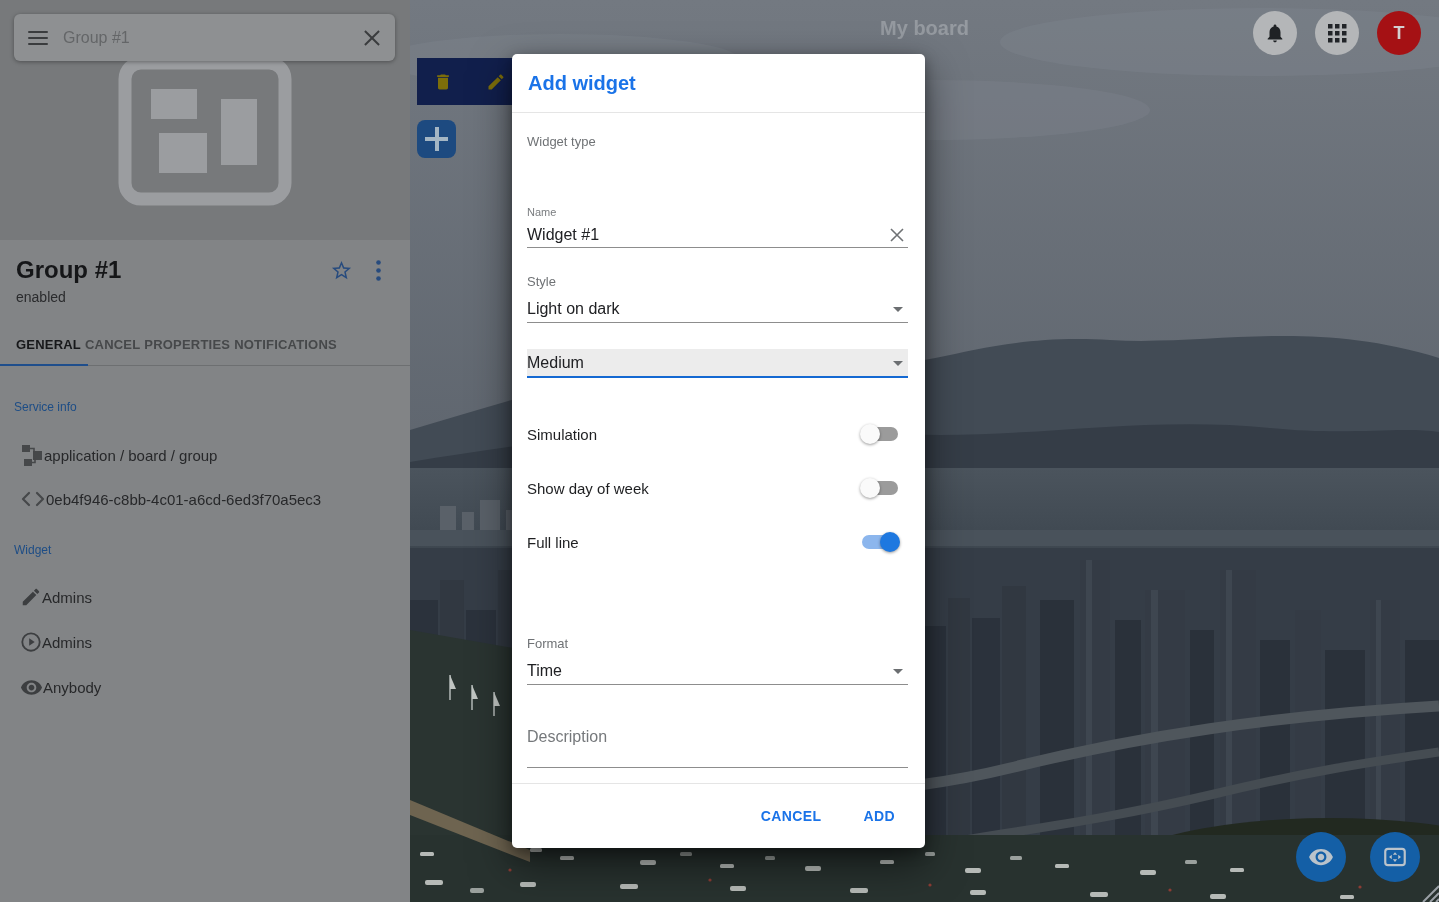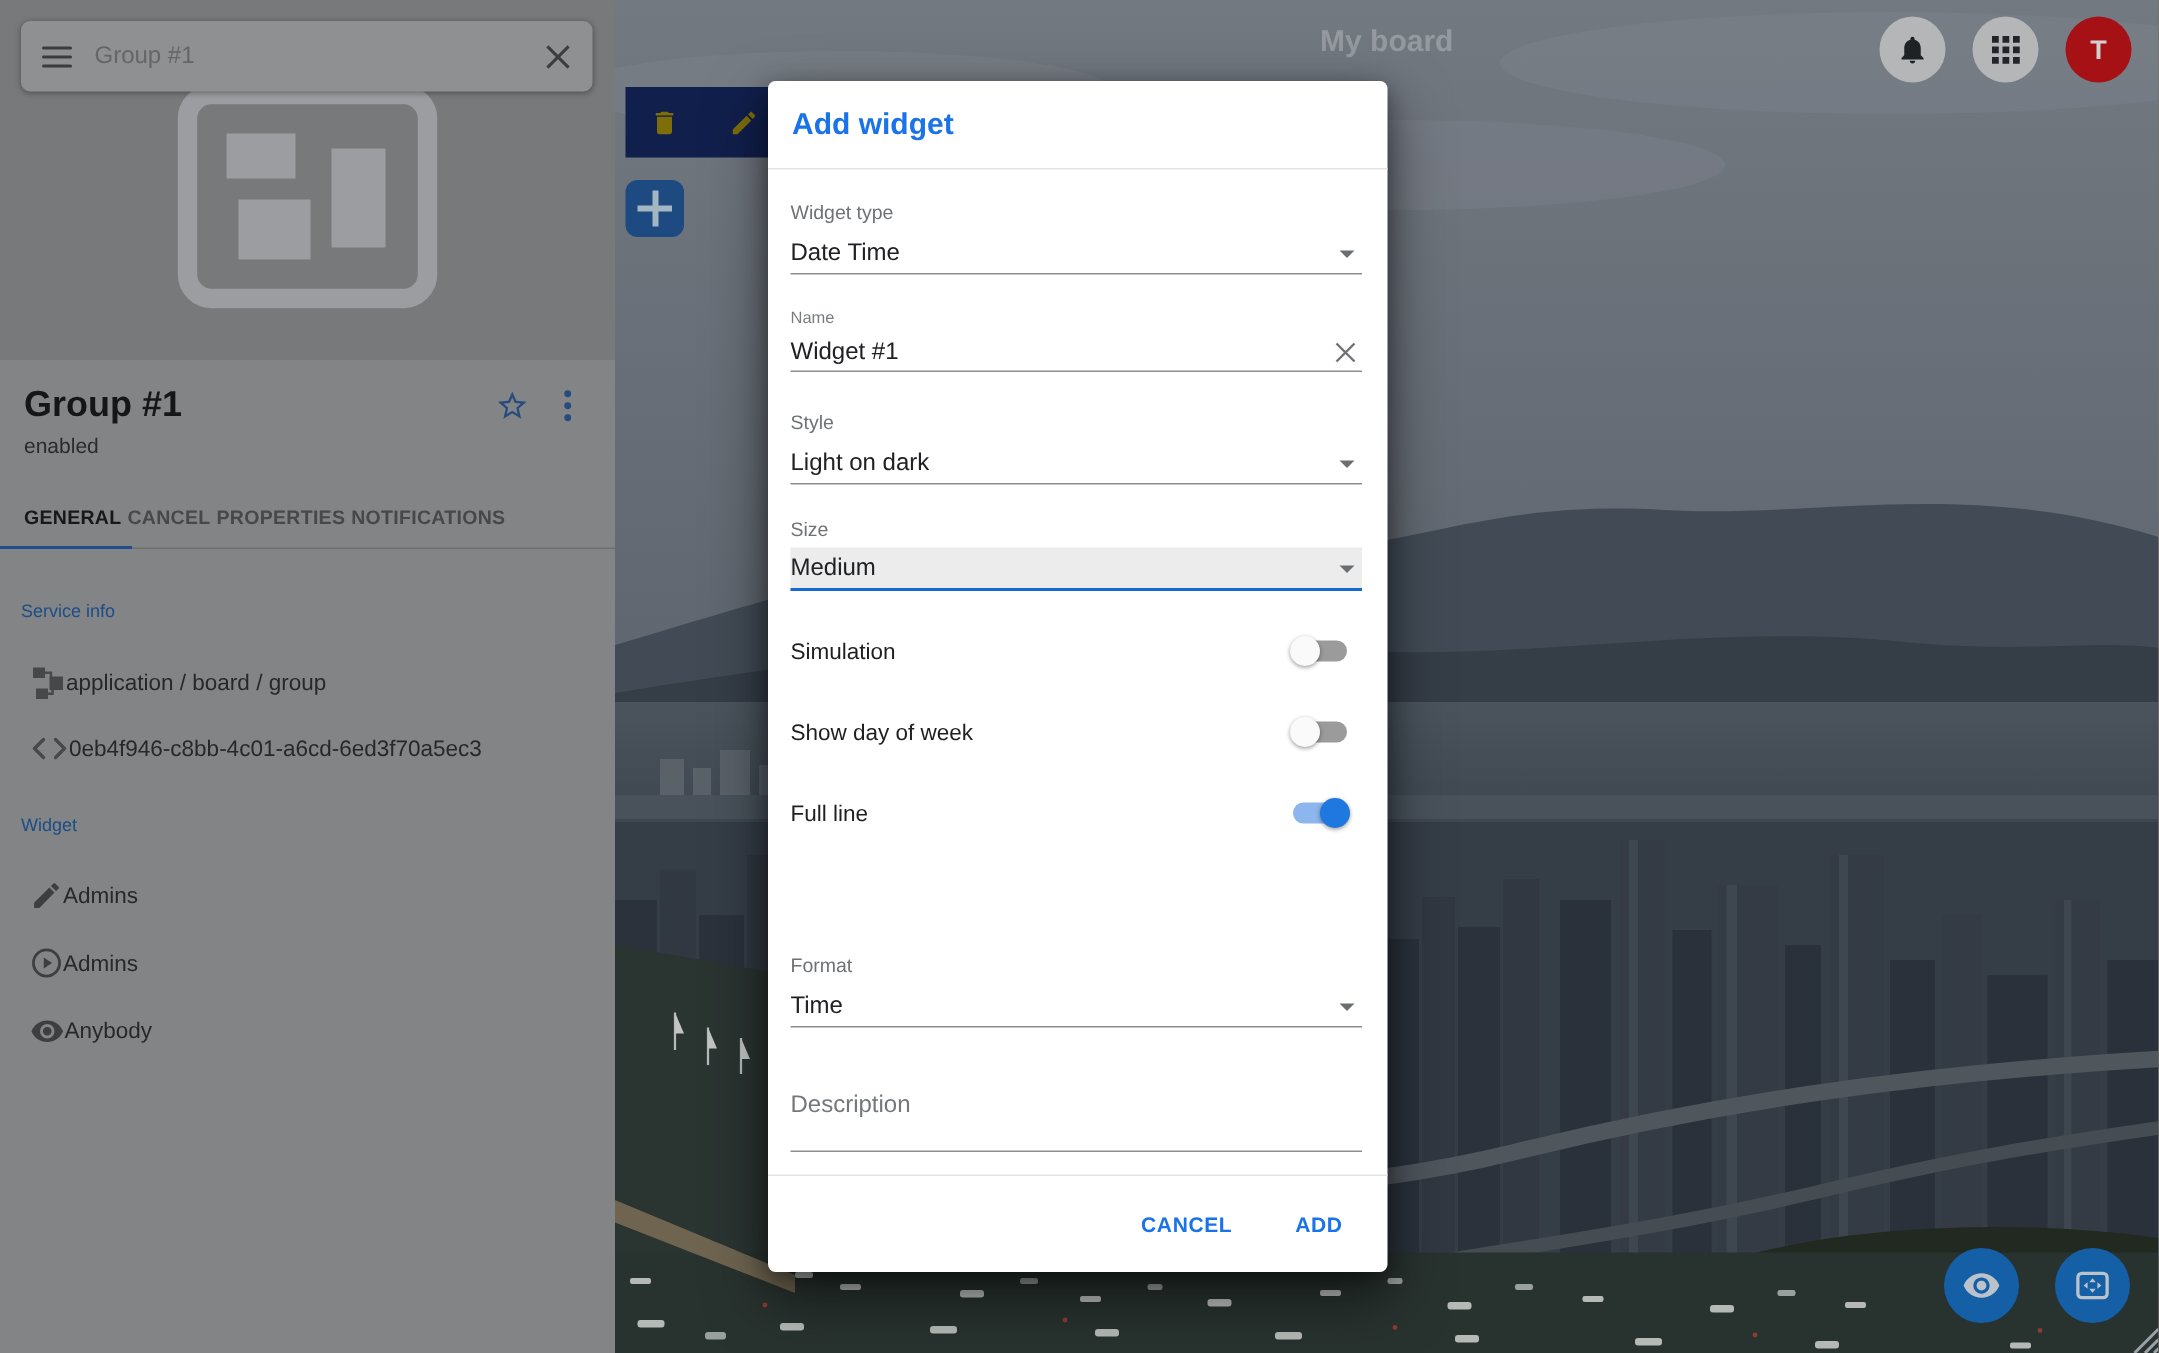--- a/index.html
+++ b/index.html
@@ -396,24 +396,20 @@
     </div>
   </aside>
 
   <div class="dialog">
     <div class="dheader">
       <span class="dtitle">Add widget</span>
     </div>
 
     <div class="field" style="top:80px">
       <div class="flabel">Widget type</div>
-      <div class="vrow">
-        <span class="vtext">Date Time</span>
-        <span class="arrow"></span>
-      </div>
     </div>
 
     <div class="field" style="top:152px">
       <div class="flabel small">Name</div>
       <div class="vrow" style="margin-top:3px;height:26px">
         <span class="vtext">Widget #1</span>
         <svg class="clear-x" width="18" height="18" viewBox="0 0 18 18">
           <path d="M3 3 L15 15 M15 3 L3 15" stroke="#6f7275" stroke-width="1.6"></path>
         </svg>
       </div>
@@ -421,21 +417,20 @@
 
     <div class="field" style="top:220px">
       <div class="flabel">Style</div>
       <div class="vrow">
         <span class="vtext">Light on dark</span>
         <span class="arrow"></span>
       </div>
     </div>
 
     <div class="field" style="top:291px">
-      <div class="flabel">Size</div>
       <div class="vrow focused">
         <span class="vtext">Medium</span>
         <span class="arrow"></span>
       </div>
     </div>
 
     <div class="trows">
       <div class="trow">
         <span class="tlabel">Simulation</span>
         <span class="switch">

